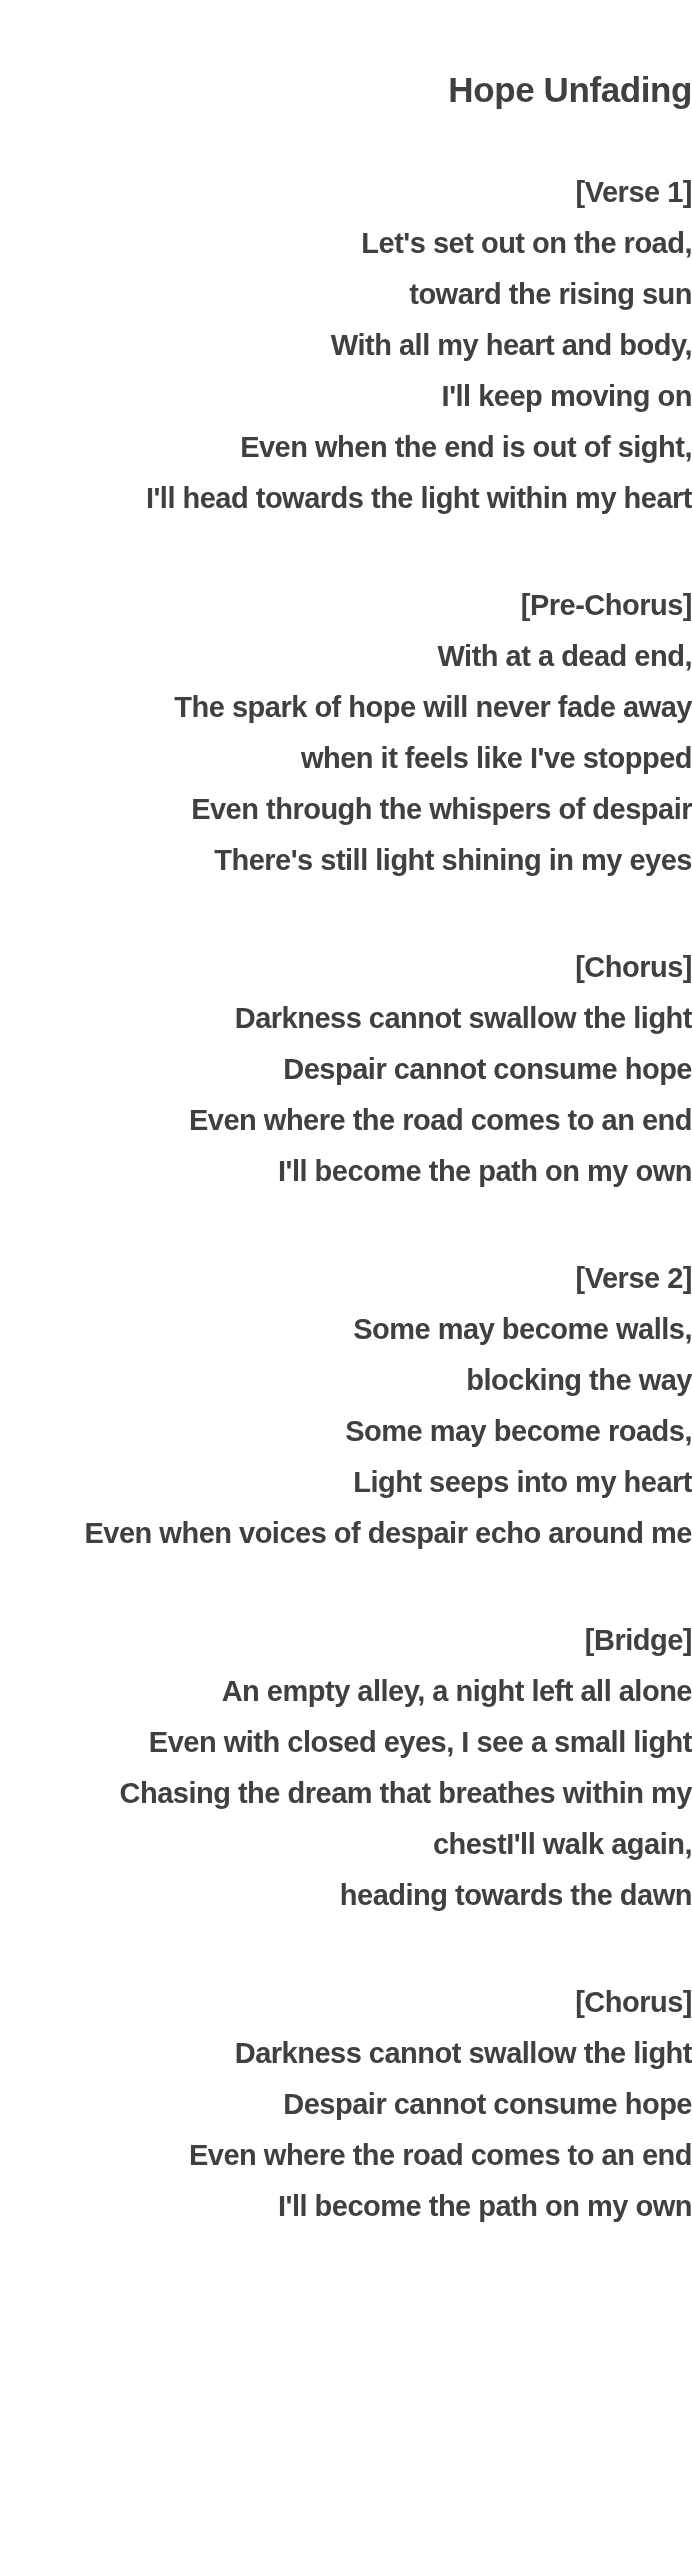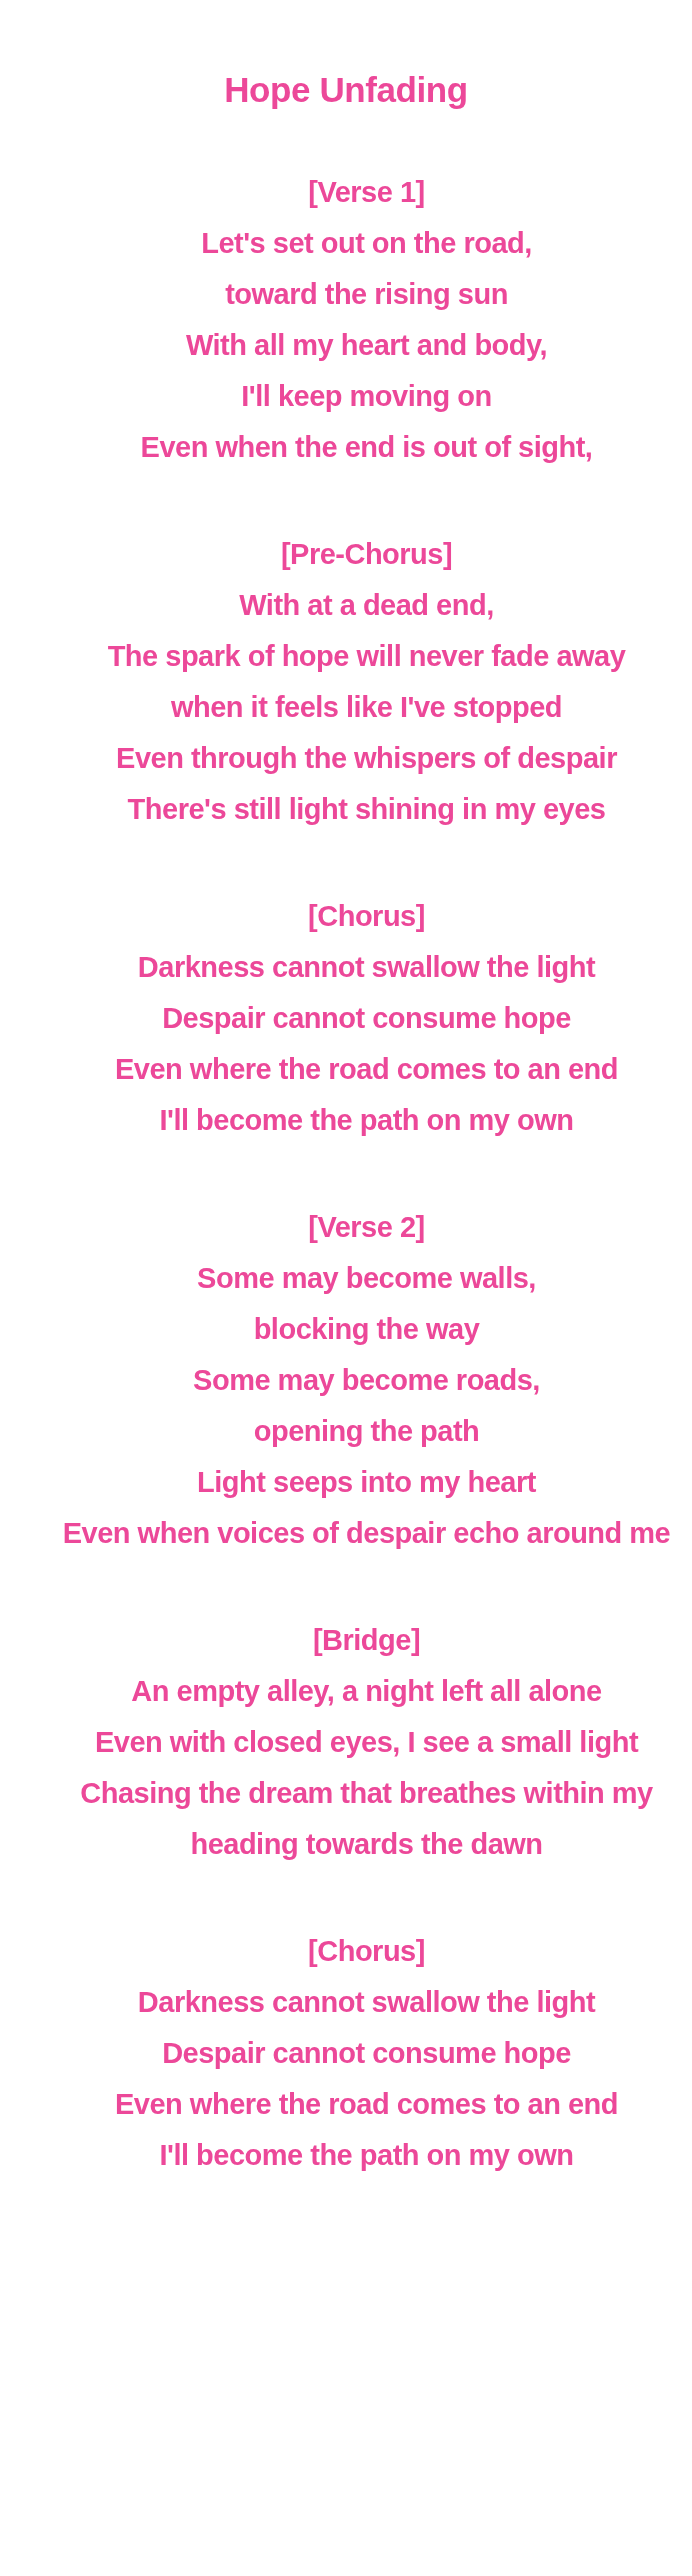--- a/index.html
+++ b/index.html
@@ -6,24 +6,24 @@
     margin: 0;
     padding: 0;
     background: #ffffff;
   }
   .sheet {
     position: relative;
     width: 692px;
     height: 2284px;
     overflow: hidden;
     background: #ffffff;
-    color: #ec4899;
+    color: #404040;
     font-family: "Liberation Sans", "DejaVu Sans", sans-serif;
     font-weight: 700;
-    text-align: center;
+    text-align: right;
   }
   .title {
     margin: 68px 0 0 0;
     font-size: 35px;
     line-height: 43px;
     letter-spacing: -0.4px;
     font-weight: 700;
   }
   .section {
     margin-top: 56px;
@@ -44,20 +44,21 @@
 <div class="sheet">
   <h1 class="title">Hope Unfading</h1>
   <div id="sections">
       <section class="section">
     <p class="label">[Verse 1]</p>
   <p class="line">Let's set out on the road,</p>
         <p class="line">toward the rising sun</p>
         <p class="line">With all my heart and body,</p>
         <p class="line">I'll keep moving on</p>
         <p class="line">Even when the end is out of sight,</p>
+        <p class="line">I'll head towards the light within my heart</p>
       </section>
       <section class="section">
     <p class="label">[Pre-Chorus]</p>
   <p class="line">With at a dead end,</p>
         <p class="line">The spark of hope will never fade away</p>
         <p class="line">when it feels like I've stopped</p>
         <p class="line">Even through the whispers of despair</p>
         <p class="line">There's still light shining in my eyes</p>
       </section>
       <section class="section">
@@ -65,29 +66,29 @@
   <p class="line">Darkness cannot swallow the light</p>
         <p class="line">Despair cannot consume hope</p>
         <p class="line">Even where the road comes to an end</p>
         <p class="line">I'll become the path on my own</p>
       </section>
       <section class="section">
     <p class="label">[Verse 2]</p>
   <p class="line">Some may become walls,</p>
         <p class="line">blocking the way</p>
         <p class="line">Some may become roads,</p>
-        <p class="line">opening the path</p>
         <p class="line">Light seeps into my heart</p>
         <p class="line">Even when voices of despair echo around me</p>
       </section>
       <section class="section">
     <p class="label">[Bridge]</p>
   <p class="line">An empty alley, a night left all alone</p>
         <p class="line">Even with closed eyes, I see a small light</p>
         <p class="line">Chasing the dream that breathes within my</p>
+        <p class="line">chestI'll walk again,</p>
         <p class="line">heading towards the dawn</p>
       </section>
       <section class="section">
     <p class="label">[Chorus]</p>
   <p class="line">Darkness cannot swallow the light</p>
         <p class="line">Despair cannot consume hope</p>
         <p class="line">Even where the road comes to an end</p>
         <p class="line">I'll become the path on my own</p>
       </section>
     </div>

